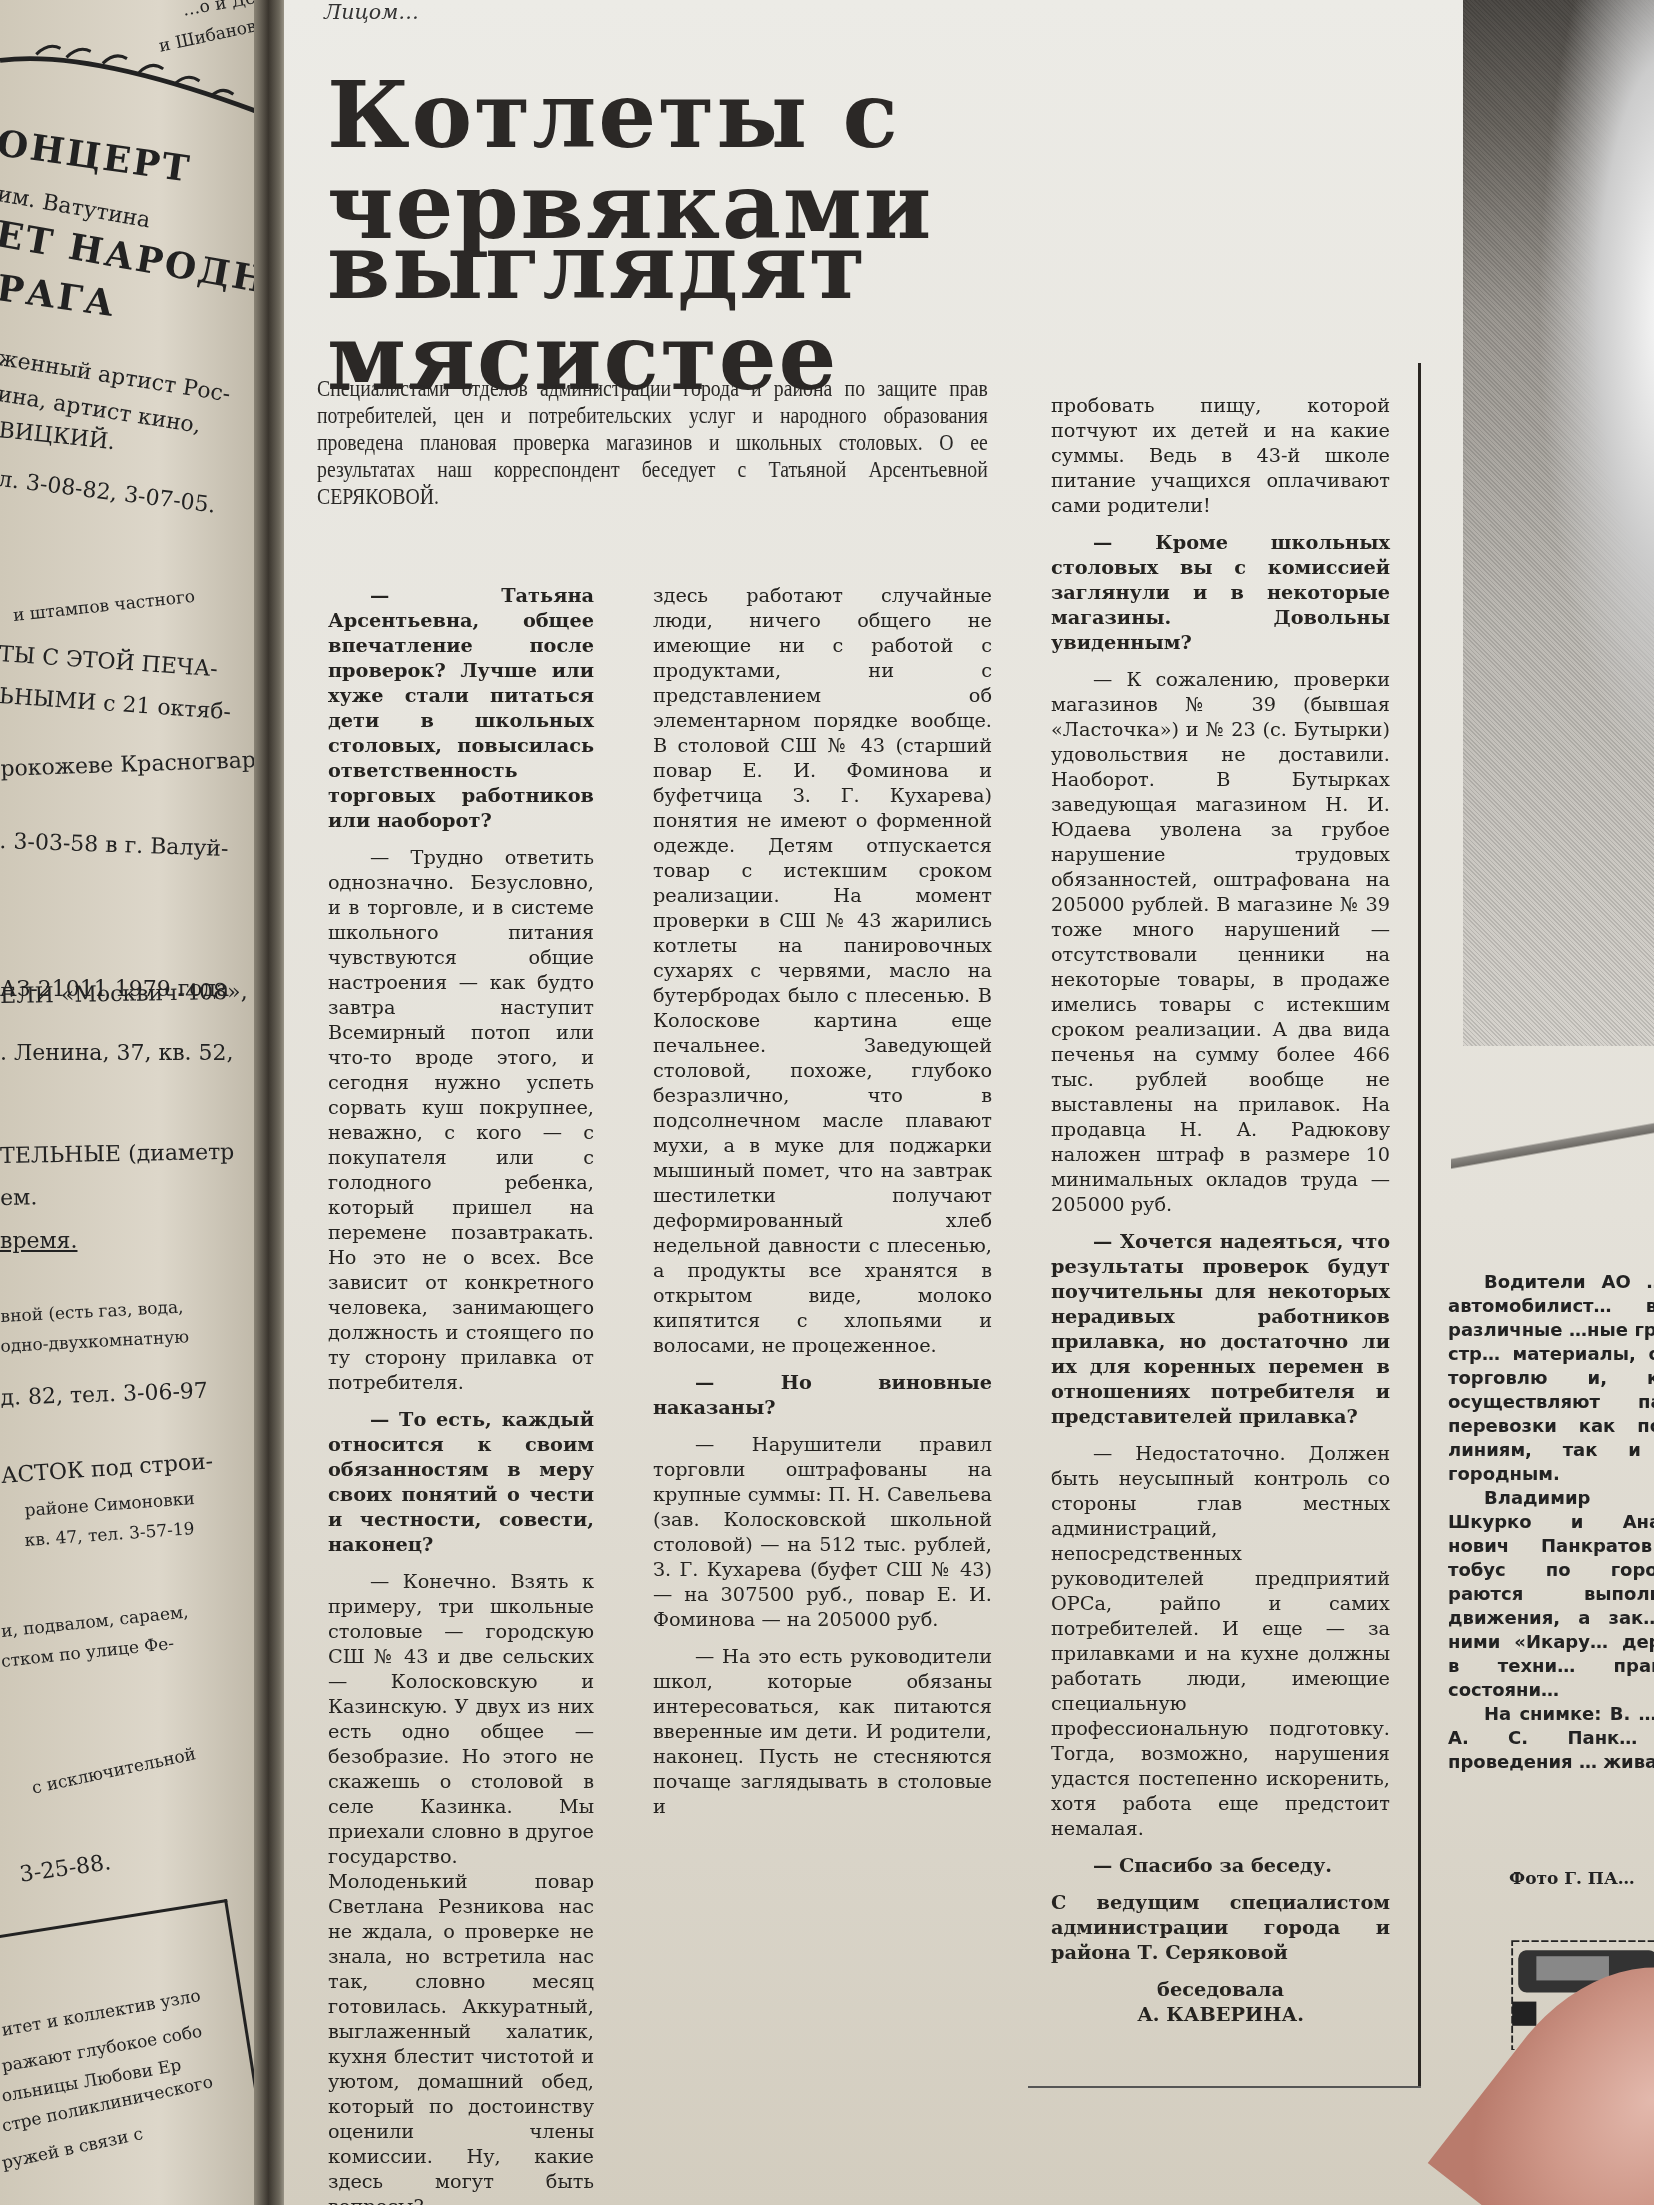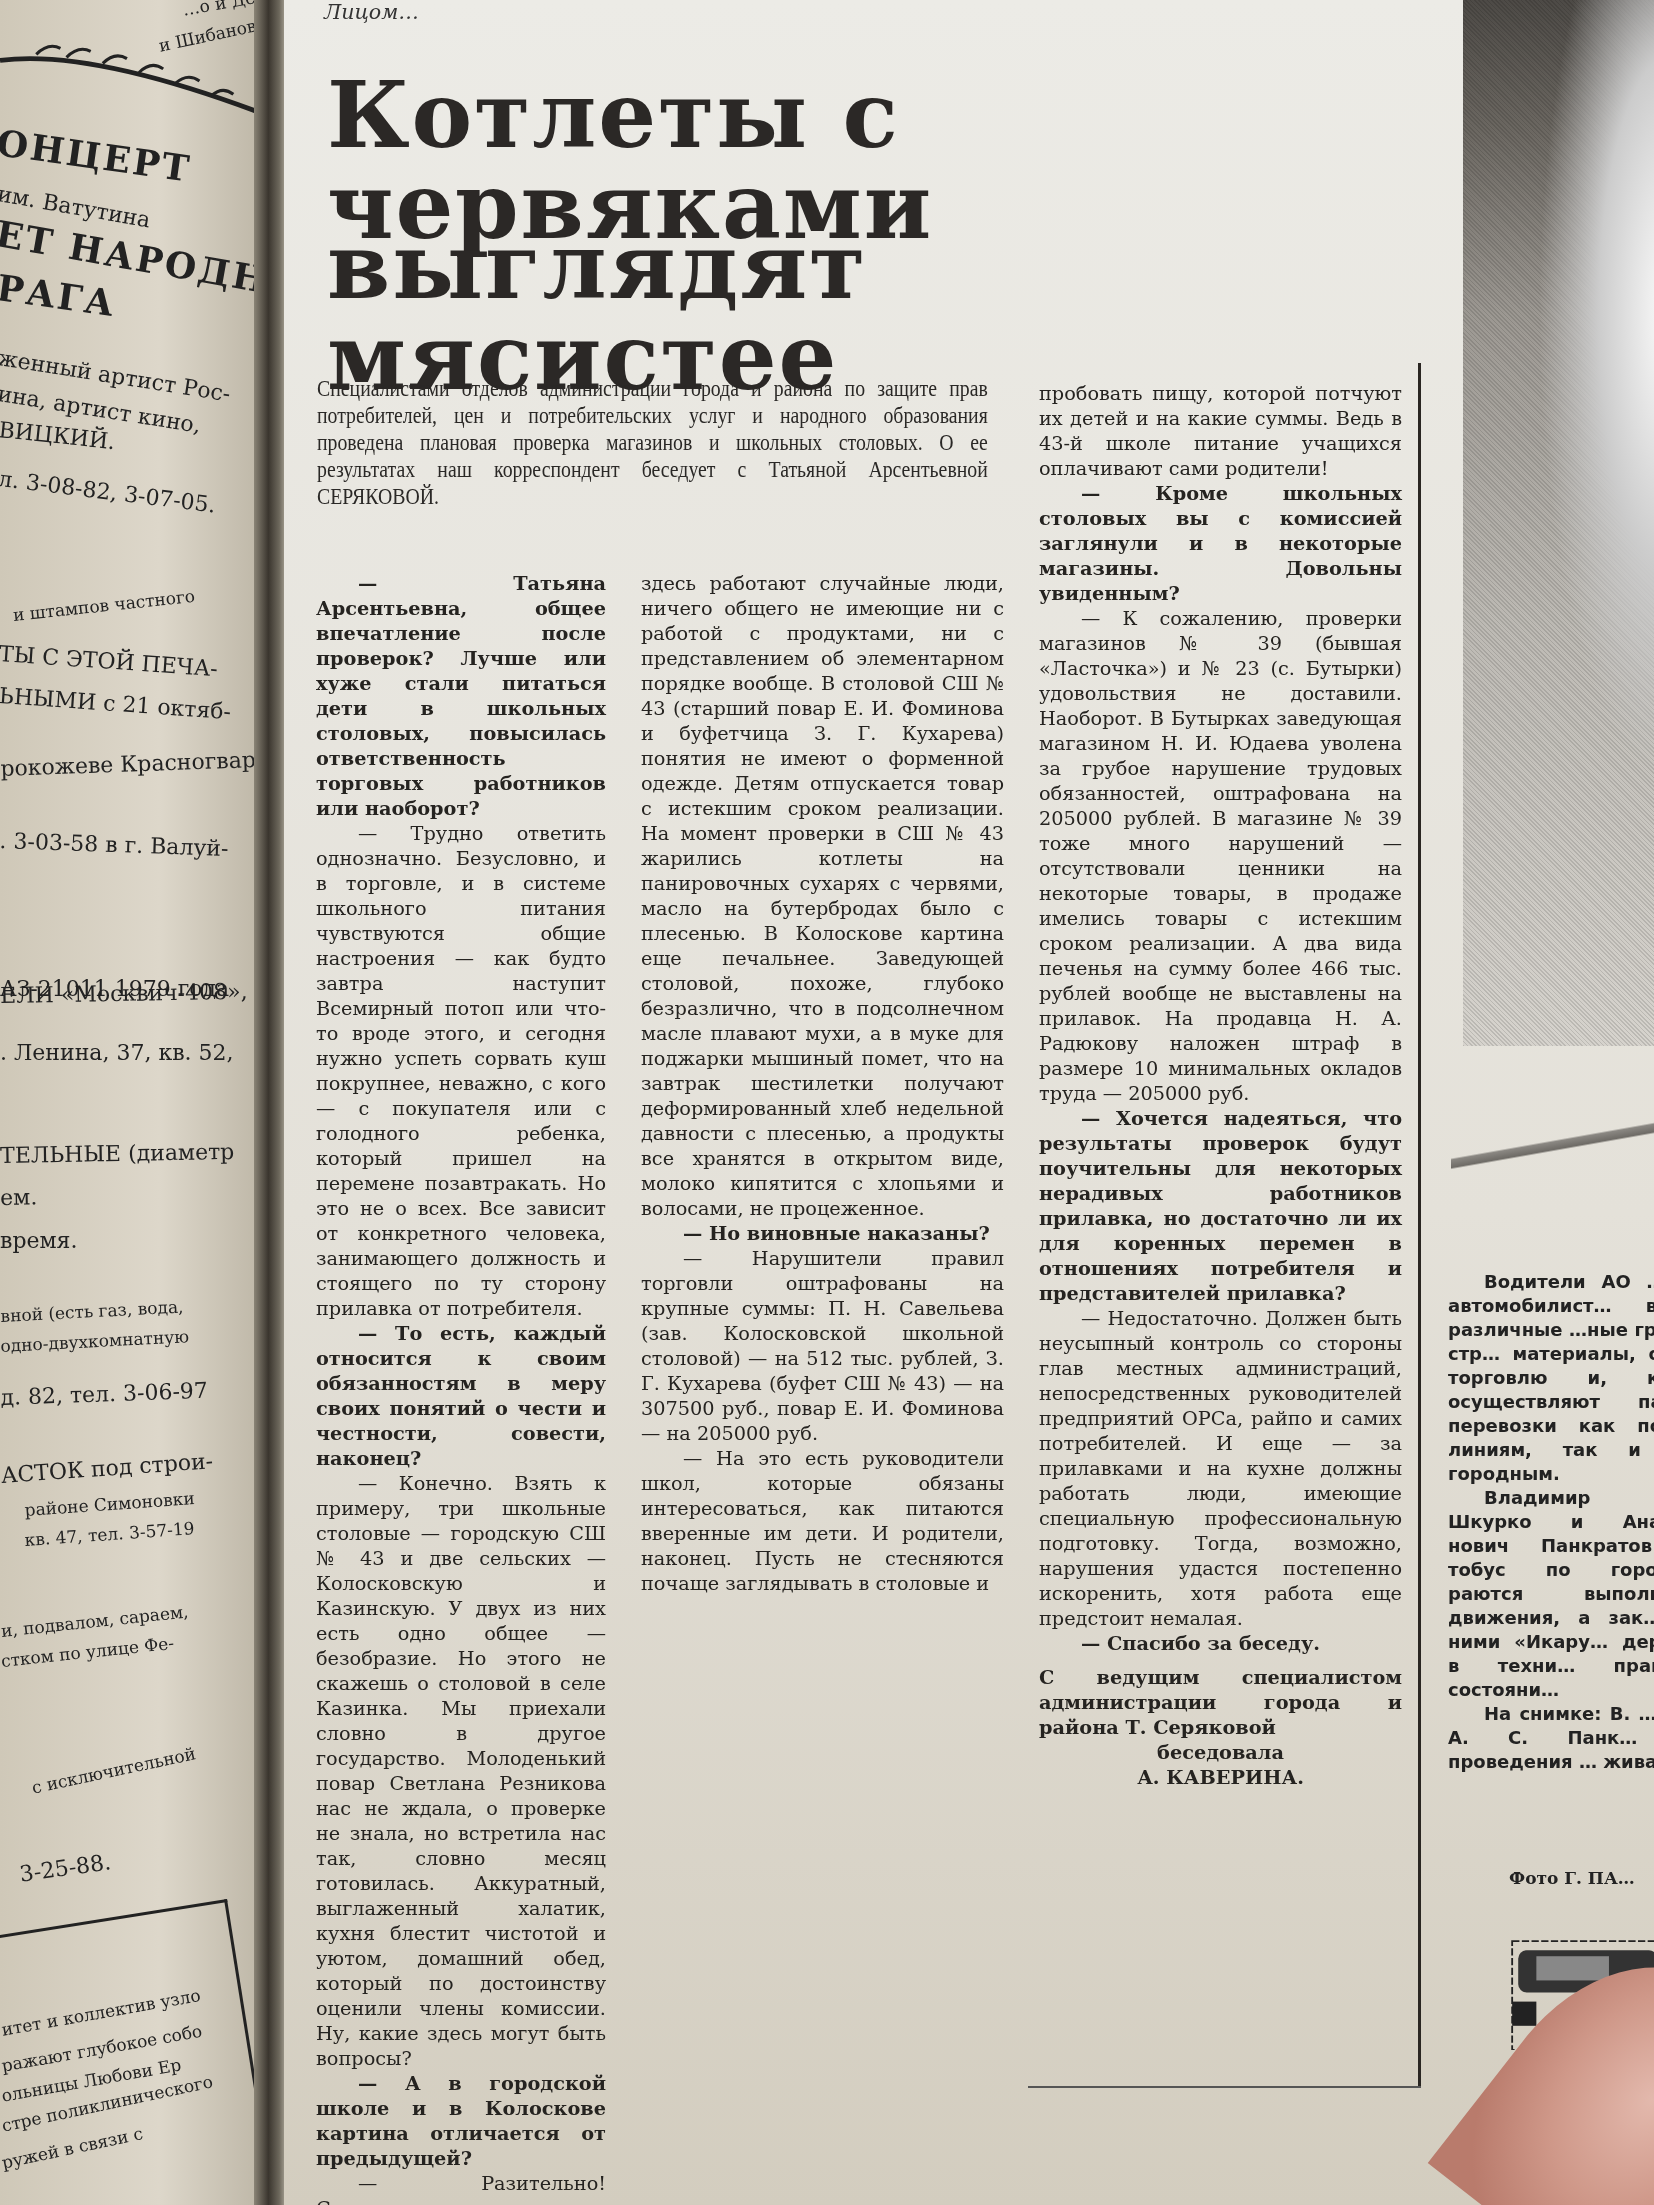--- a/index.html
+++ b/index.html
@@ -11,21 +11,21 @@
   .lp-big{font-size:36px;font-weight:bold;letter-spacing:2.4px;}
   .lp-mid{font-size:22px;}
   .lp-small{font-size:17px;}
   .laurel{position:absolute;left:0;top:24px;width:266px;height:97px;}
   .lp-box{position:absolute;left:-12px;top:1899px;width:236px;height:314px;border-top:3px solid #222;border-right:3px solid #222;transform:rotate(-9deg);transform-origin:right top;}
   .header-tag{position:absolute;left:324px;top:0;font-style:italic;font-size:20.6px;color:#333;}
   .headline{position:absolute;left:327px;width:992px;text-align:left;font-family:"DejaVu Serif",serif;font-weight:bold;font-size:91px;letter-spacing:1.8px;color:#2b2826;line-height:1;}
   .hl1{top:70px;} .hl2{top:221px;}
   .lead{position:absolute;left:317px;top:375px;width:671px;font-family:"Liberation Serif",serif;font-size:23px;line-height:27px;text-align:justify;color:#2a2826;transform:scaleX(0.86);transform-origin:left top;width:780px;}
   .col{position:absolute;font-family:"DejaVu Serif",serif;font-size:19.3px;line-height:25px;text-align:justify;color:#252320;}
-  .col p{margin:0;text-indent:42px;}
+  .col p{margin:12px;text-indent:42px;}
   .col p.noind{text-indent:0;}
   .col .q{font-weight:bold;}
   .c1{left:316px;top:571px;width:290px;}
   .c2{left:641px;top:571px;width:363px;}
   .c3{left:1039px;top:381px;width:363px;}
   .sig{font-weight:bold;text-indent:0 !important;}
   .sig-right{text-align:center;font-weight:bold;}
   .vrule{position:absolute;left:1418px;top:363px;width:3px;height:1723px;background:#2a2622;}
   .hrule-bottom{position:absolute;left:1028px;top:2086px;width:393px;height:1.8px;background:#555;}
   .photo{position:absolute;left:1463px;top:0;width:191px;height:1046px;background:
@@ -61,21 +61,21 @@
       <div class="lp-frag lp-small" style="left: 12px; top: 605px; transform: rotate(-6deg);">и штампов частного</div>
       <div class="lp-frag lp-mid" style="left: 0px; top: 641px; transform: rotate(4deg);">ТЫ С ЭТОЙ ПЕЧА-</div>
       <div class="lp-frag lp-mid" style="left: 0px; top: 683px; transform: rotate(4deg);">ЬНЫМИ с 21 октяб-</div>
       <div class="lp-frag lp-mid" style="left: 0px; top: 756px; transform: rotate(-2deg);">рокожеве Красногвар-</div>
       <div class="lp-frag lp-mid" style="left: 0px; top: 828px; transform: rotate(2deg);">. 3-03-58 в г. Валуй-</div>
       <div class="lp-frag lp-mid" style="left: 0px; top: 943px; transform: rotate(0deg); margin-top: 33px;">АЗ-21011 1979 года</div>
       <div class="lp-frag lp-mid" style="left: 0px; top: 983px; transform: rotate(-1deg);">ЕЛИ «Москвич-408»,</div>
       <div class="lp-frag lp-mid" style="left: 0px; top: 1040px; transform: rotate(0deg);">. Ленина, 37, кв. 52,</div>
       <div class="lp-frag lp-mid" style="left: 0px; top: 1143px; transform: rotate(-1deg);">ТЕЛЬНЫЕ (диаметр</div>
       <div class="lp-frag lp-mid" style="left: 0px; top: 1185px; transform: rotate(-1deg);">ем.</div>
-      <div class="lp-frag lp-mid" style="left: 0px; top: 1228px; transform: rotate(0deg);">время.</div>
+      <div class="lp-frag lp-mid" style="left: 0px; top: 1228px; transform: rotate(0deg); text-decoration: underline;">время.</div>
       <div class="lp-frag lp-small" style="left: 0px; top: 1306px; transform: rotate(-3deg);">вной (есть газ, вода,</div>
       <div class="lp-frag lp-small" style="left: 0px; top: 1336px; transform: rotate(-3deg);">одно-двухкомнатную</div>
       <div class="lp-frag lp-mid" style="left: 0px; top: 1385px; transform: rotate(-2deg);">д. 82, тел. 3-06-97</div>
       <div class="lp-frag lp-mid" style="left: 0px; top: 1463px; transform: rotate(-4deg);">АСТОК под строи-</div>
       <div class="lp-frag lp-small" style="left: 24px; top: 1500px; transform: rotate(-4deg);">районе Симоновки</div>
       <div class="lp-frag lp-small" style="left: 24px; top: 1530px; transform: rotate(-4deg);">кв. 47, тел. 3-57-19</div>
       <div class="lp-frag lp-small" style="left: 0px; top: 1621px; transform: rotate(-6deg);">и, подвалом, сараем,</div>
       <div class="lp-frag lp-small" style="left: 0px; top: 1651px; transform: rotate(-6deg);">стком по улице Фе-</div>
       <div class="lp-frag lp-small" style="left: 30px; top: 1778px; transform: rotate(-12deg);">с исключительной</div>
       <div class="lp-frag lp-mid" style="left: 18px; top: 1862px; transform: rotate(-8deg);">3-25-88.</div>

